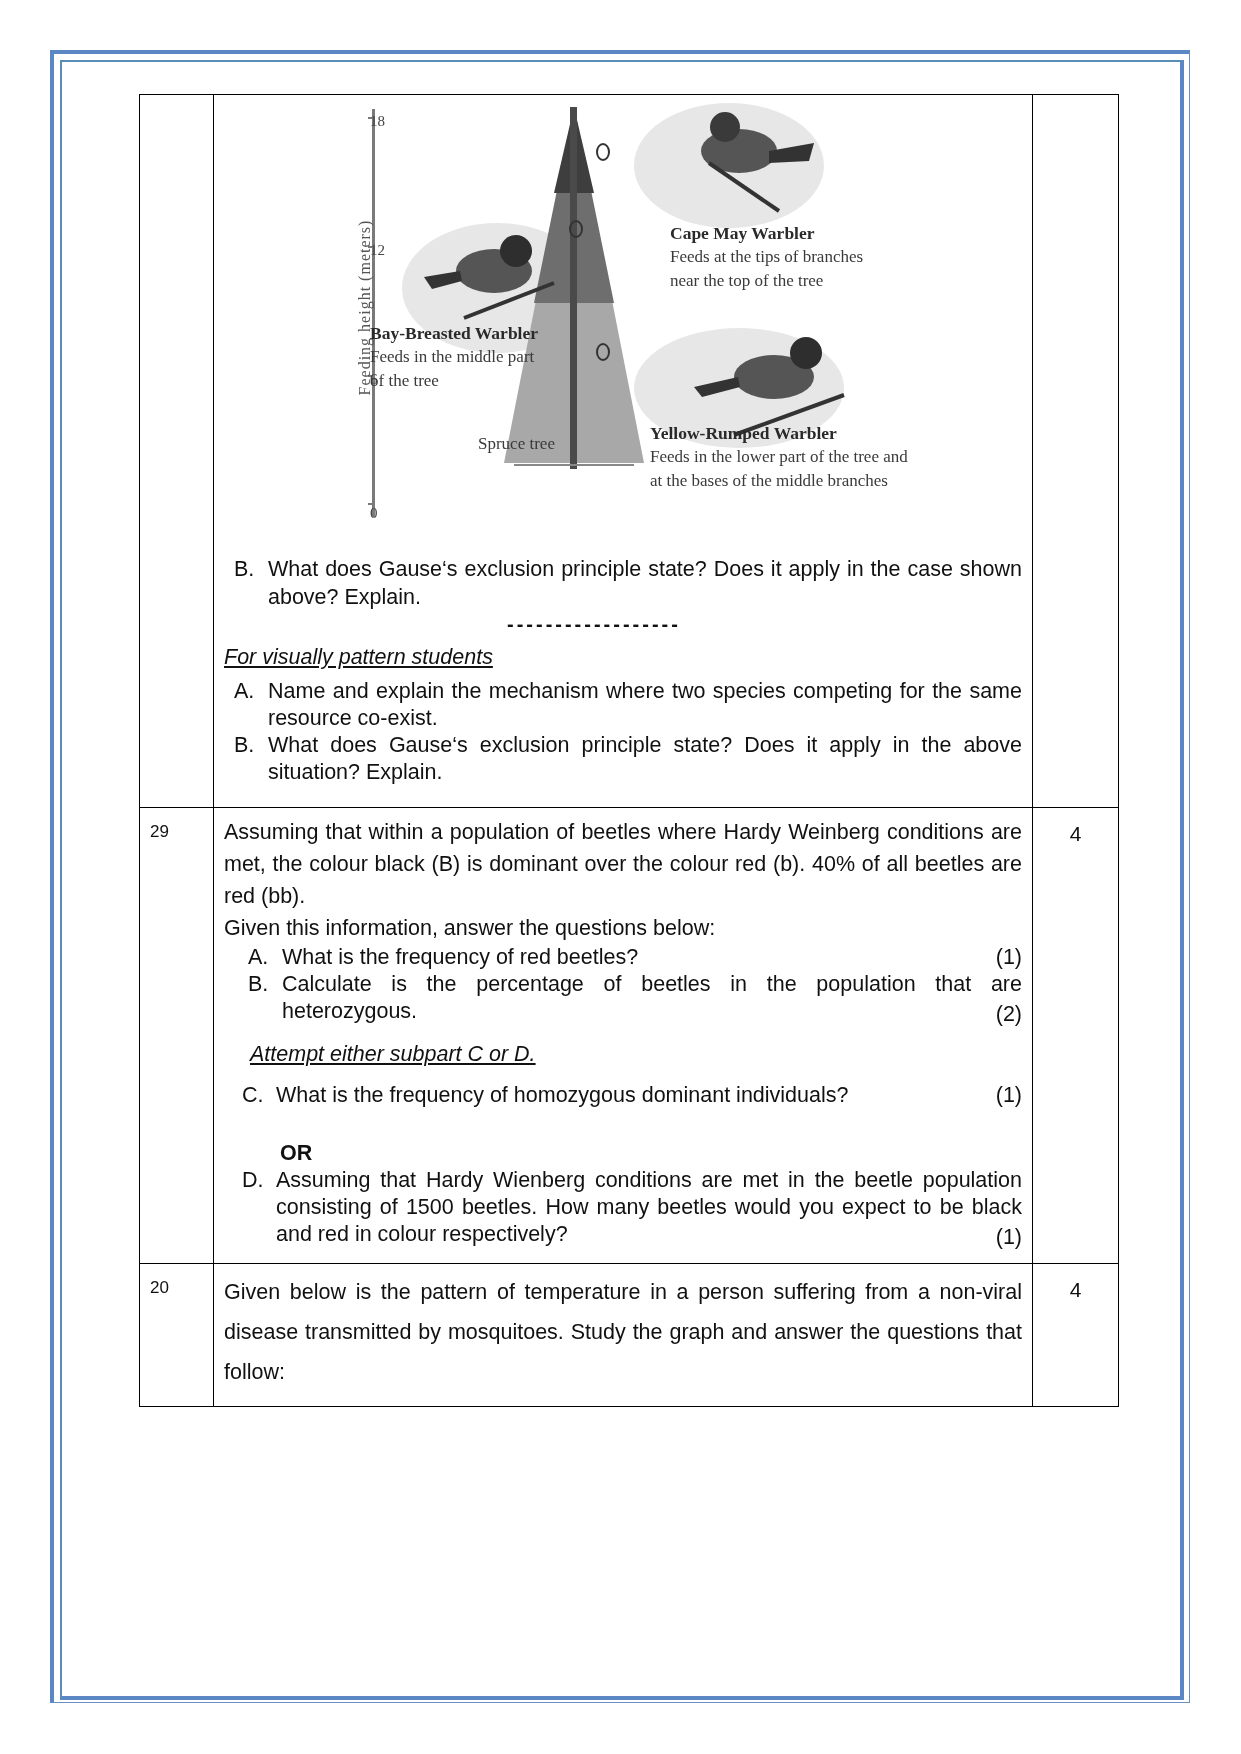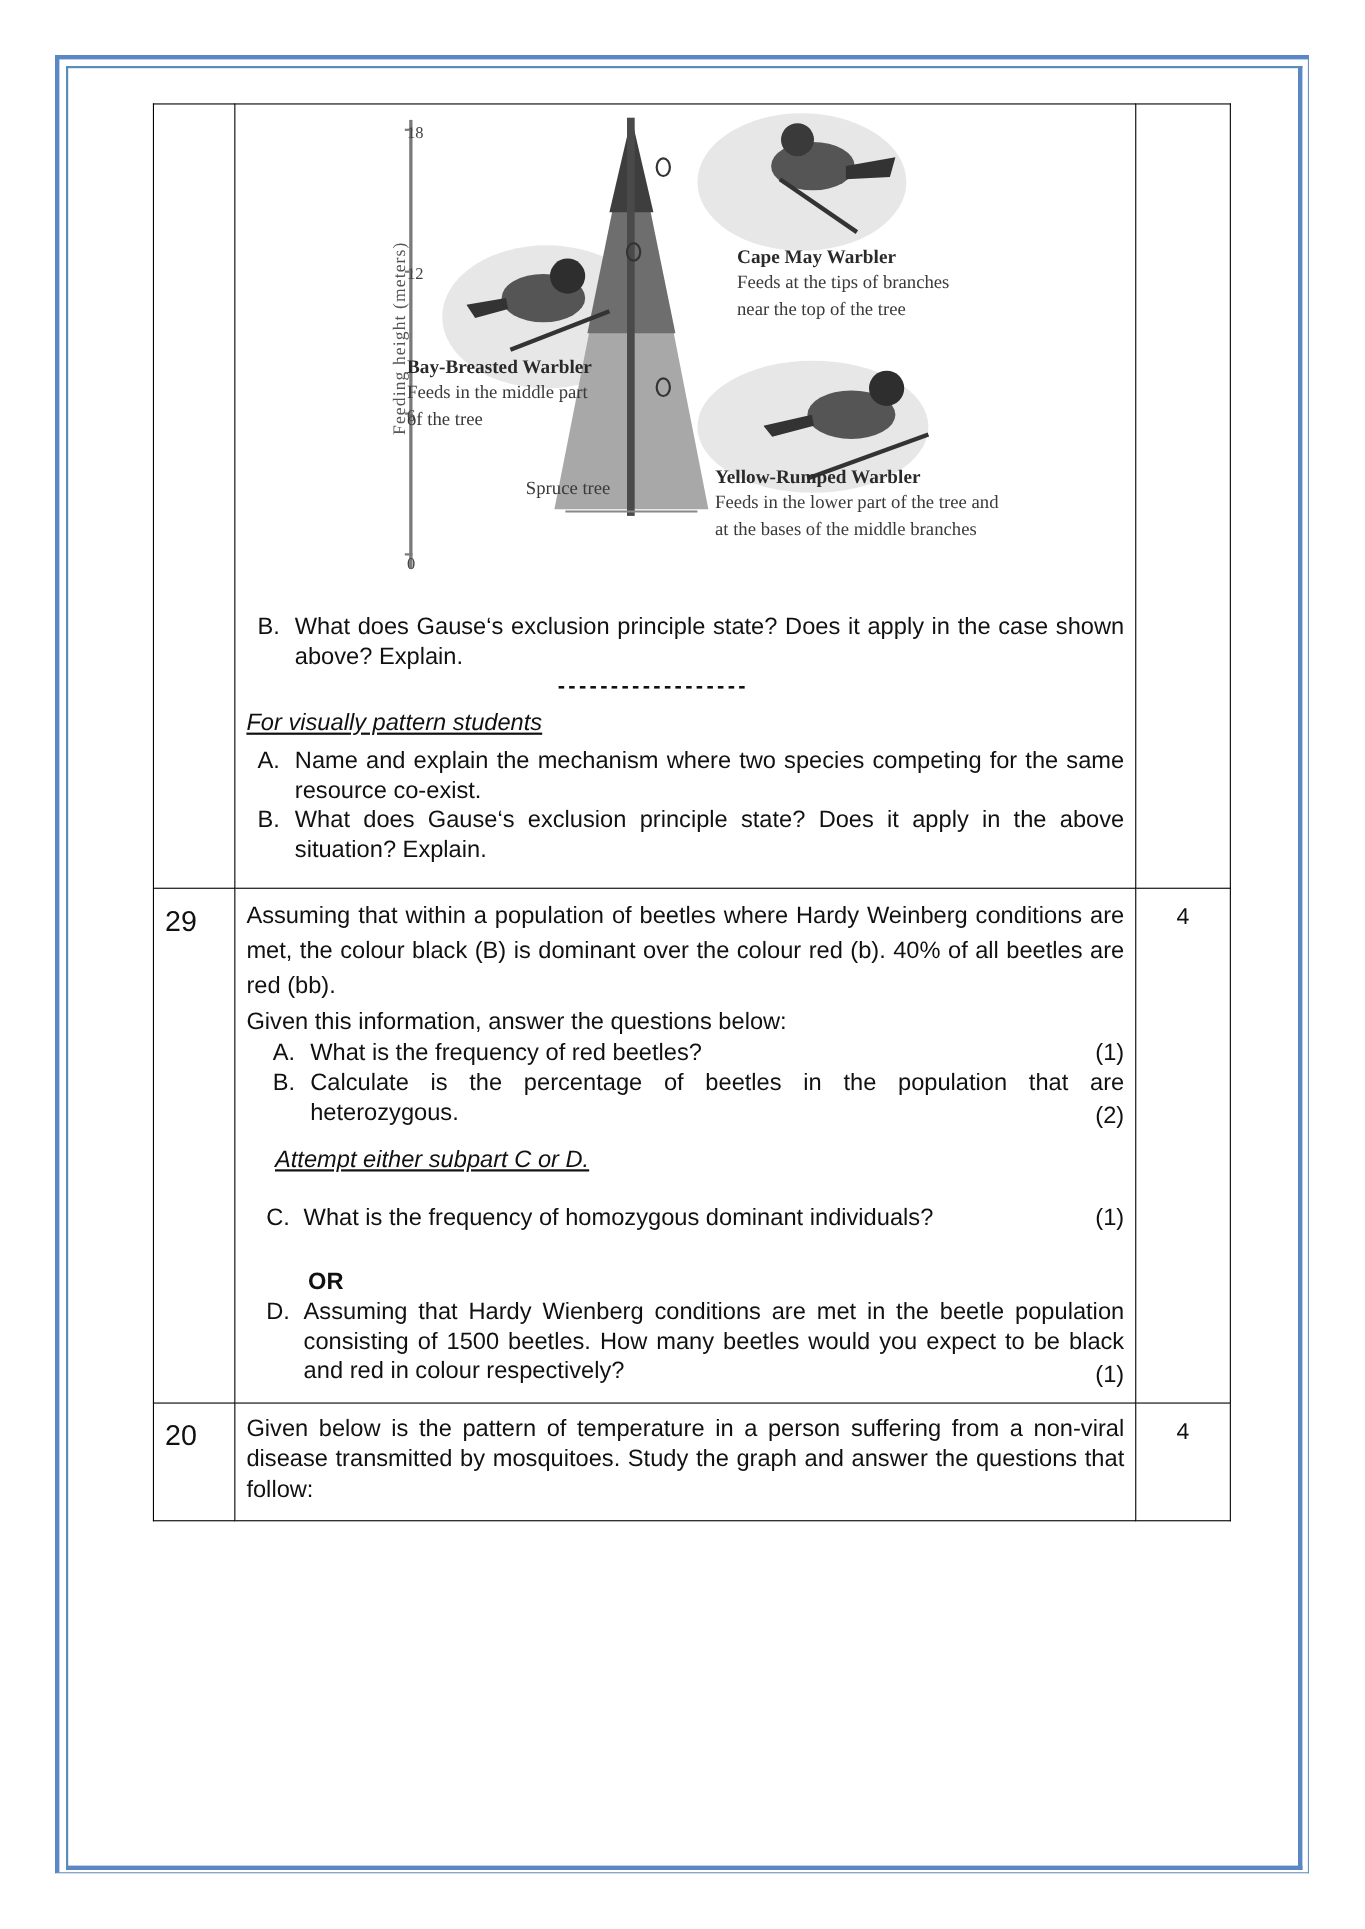--- a/index.html
+++ b/index.html
@@ -10,21 +10,21 @@
     border-right:1px solid #6a8fc0; border-bottom:1px solid #6a8fc0; box-sizing:border-box; }
   .border-inner { position:absolute; left:60px; top:60px; width:1124px; height:1640px;
     border-left:2px solid #5a8db5; border-top:2px solid #5a8db5;
     border-right:4px solid #5b87c5; border-bottom:4px solid #5b87c5; box-sizing:border-box; }
 
   table.qtable { position:absolute; left:139px; top:94px; width:979px;
     border-collapse:collapse; table-layout:fixed; }
   table.qtable td { border:1.6px solid #000; vertical-align:top; padding:0; }
   col.c1 { width:74px; } col.c2 { width:819px; } col.c3 { width:86px; }
 
-  .qno { font-size:26px; padding:14px 0 0 10px !important; }
+  .qno { font-size:17px; padding:14px 0 0 10px !important; }
   .marks { font-size:21px; text-align:center; padding-top:14px !important; }
   .content { padding:8px 10px 10px 10px !important; font-size:21.5px; line-height:29px; }
 
   
   .figure { position:relative; width:620px; height:452px; margin-left:110px; }
   .axis-line { position:absolute; left:38px; top:6px; width:3px; height:408px; background:#7a7a7a; }
   .tick { position:absolute; left:34px; width:7px; height:2px; background:#7a7a7a; }
   .tick-label { position:absolute; left:36px; font-family:"Liberation Serif", serif; font-size:15px; color:#444; }
   .axis-title { position:absolute; left:-75px; top:190px; transform:rotate(-90deg); transform-origin:center;
     font-family:"Liberation Serif", serif; font-size:16px; color:#555; letter-spacing:1px; width:210px; text-align:center; }
@@ -36,25 +36,25 @@
   .ring { position:absolute; width:10px; height:14px; border:2px solid #333; border-radius:50%; }
 
   .sub { display:flex; }
   .sub .letter { width:34px; flex:none; padding-left:10px; }
   .sub .text { flex:1; text-align:justify; }
   .sub .mk { flex:none; padding-left:6px; }
   .dashes { padding-left:283px; font-weight:bold; letter-spacing:3px; font-size:20px; line-height:26px; }
   .vi-heading { font-style:italic; text-decoration:underline; margin-top:6px; margin-bottom:6px; }
   .sec-header { background:#c6d9f1; text-align:center; font-weight:bold; font-size:22px;
     height:56px; vertical-align:middle !important; }
-  .attempt { font-style:italic; text-decoration:underline; padding-left:26px; margin:8px 0 24px 0; }
+  .attempt { font-style:italic; text-decoration:underline; padding-left:26px; margin:8px 0 12px 0; }
   .or { font-weight:bold; padding-left:56px;margin-top:31px; }
   .q29 { line-height:32px; }
   .q29 .sub { line-height:27px; }
-  .q30 { line-height:28px; text-align:justify; padding-bottom:14px !important; }
+  .q30 { line-height:40px; text-align:justify; padding-bottom:14px !important; }
 </style>
 </head>
 <body>
 
 <div class="border-outer"></div>
 <div class="border-inner"></div>
 
 <table class="qtable">
   <colgroup>
       <col class="c1">

